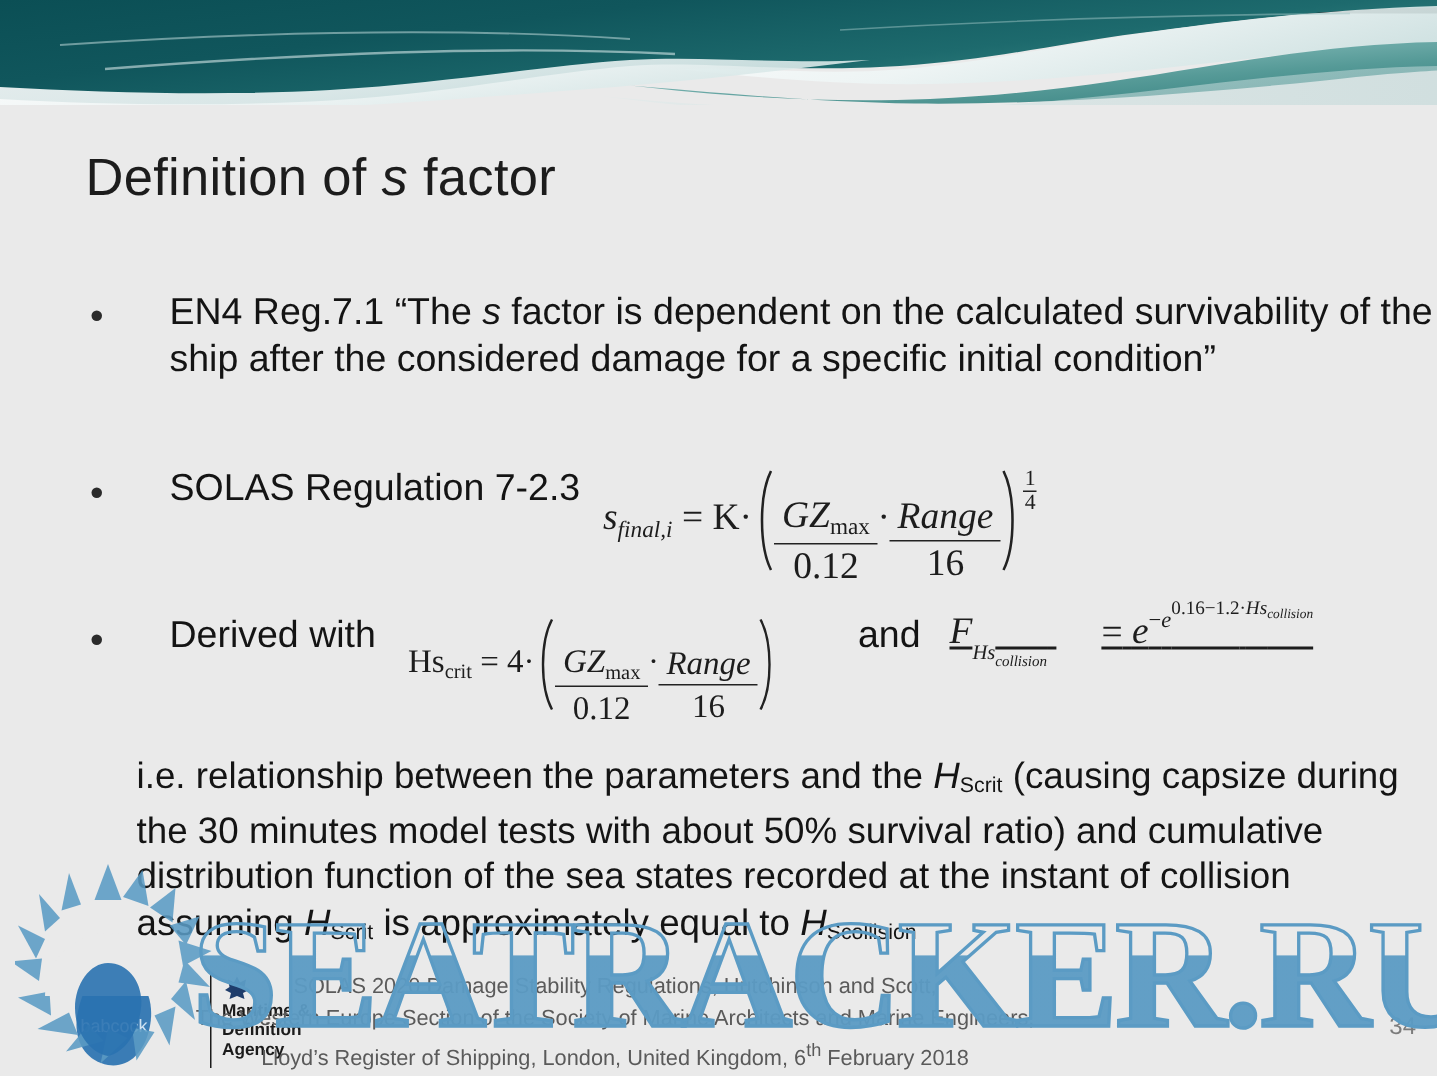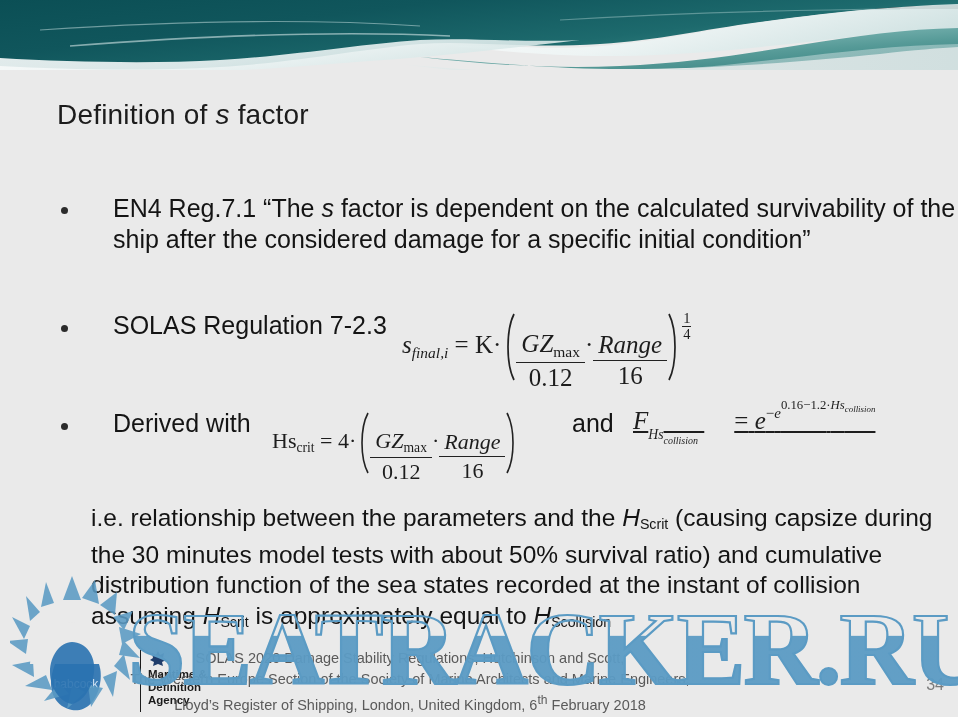--- a/index.html
+++ b/index.html
@@ -9,21 +9,21 @@
     font-family:"Liberation Sans",sans-serif;
     color:#1a1a1a;
   }
   
   #banner{position:absolute;left:0;top:0;width:958px;height:78px;overflow:hidden;background:#eaeaea;}
   #banner .black-strip{position:absolute;left:340px;top:0;width:618px;height:9px;background:#0a0a0a;}
   #banner svg{position:absolute;left:0;top:0;}
   
   #title{
     position:absolute;left:57px;top:99px;
-    font-size:28px;font-weight:400;letter-spacing:.2px;color:#1c1c1c;
+    font-size:35px;font-weight:400;letter-spacing:.2px;color:#1c1c1c;
     white-space:nowrap;
   }
   #title .it{font-style:italic;}
   
   .bullet-dot{
     position:absolute;width:7px;height:7px;border-radius:50%;background:#2b2b2b;
   }
   .btext{position:absolute;font-size:25px;line-height:31px;color:#141414;margin-left:20px;}
   .btext .it{font-style:italic;}
   #b1-dot{left:61px;top:207px;}

